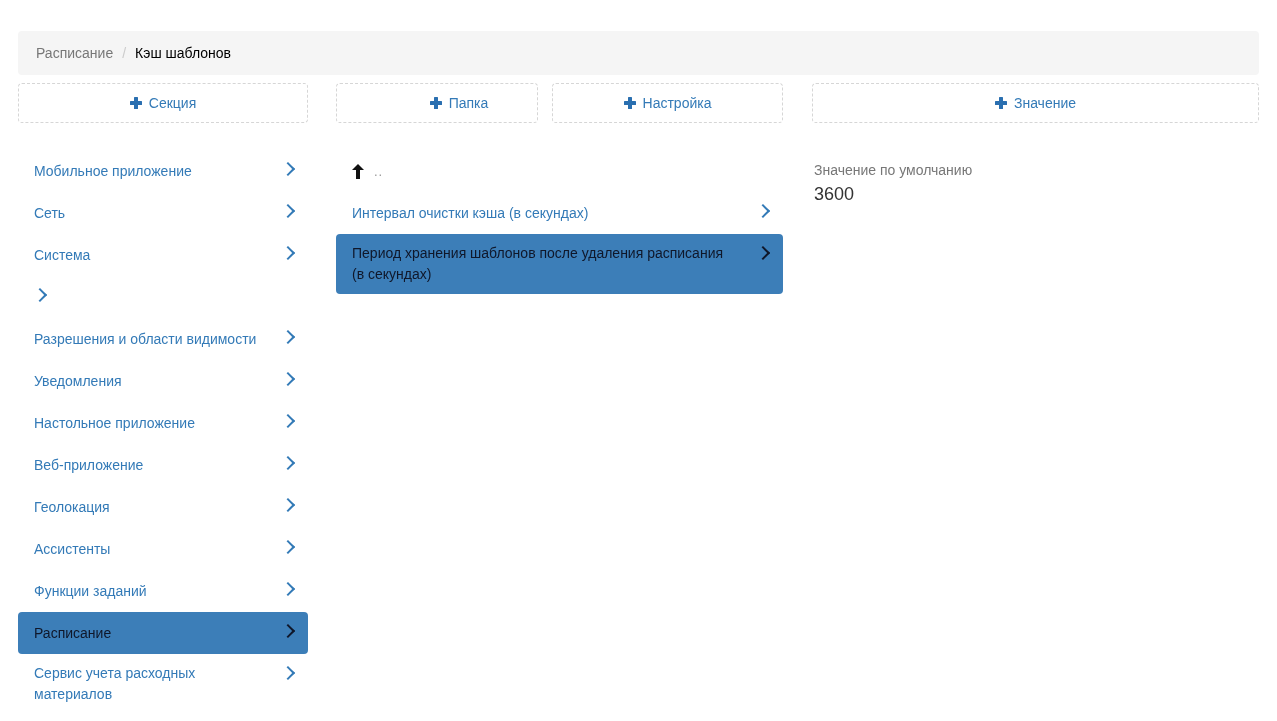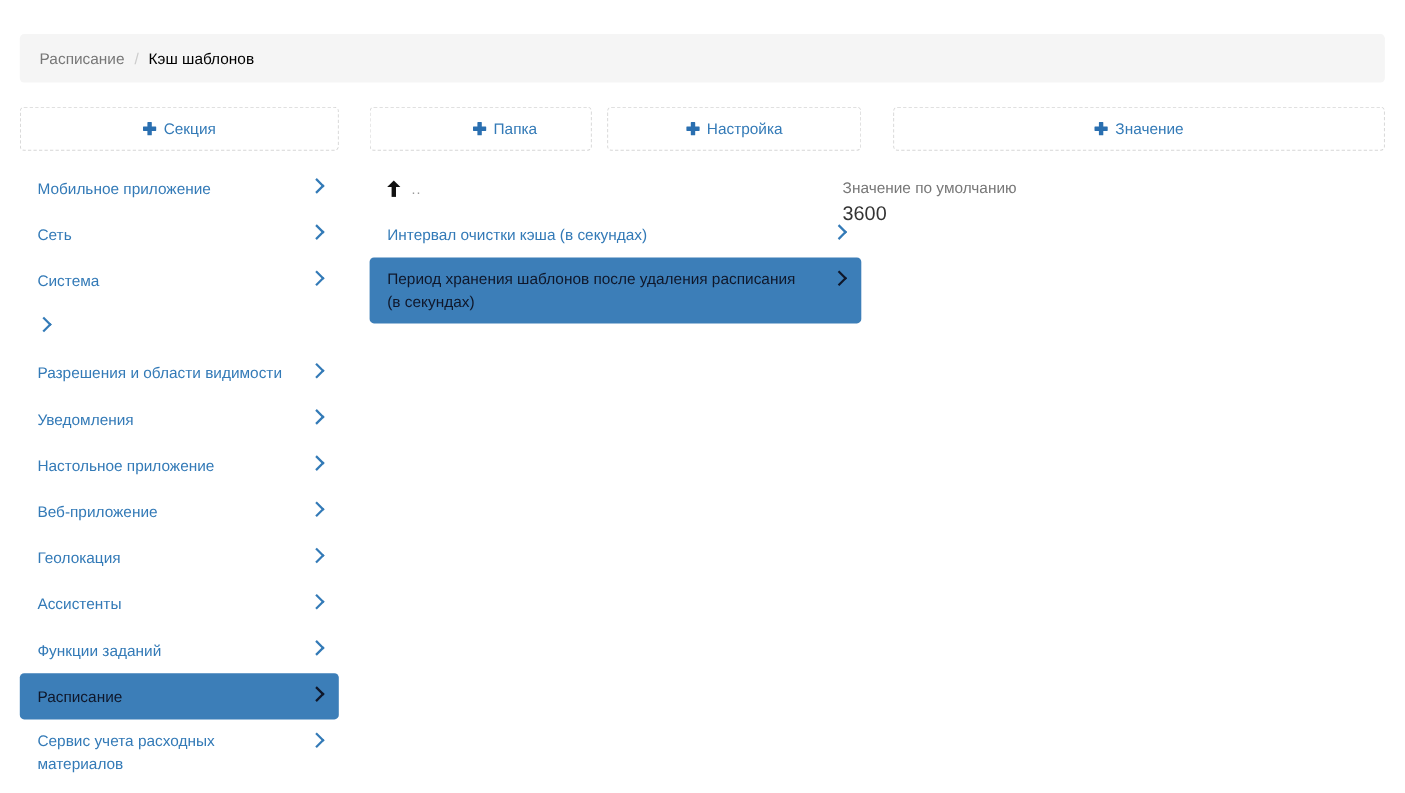--- a/index.html
+++ b/index.html
@@ -46,21 +46,21 @@
   }
   .crumb-current {
     color: #000000;
     white-space: nowrap;
   }
 
   
   .add-row {
     position: absolute;
     left: 0;
-    top: 85px;
+    top: 71px;
     width: 1097px;
     height: 40px;
   }
   .add-btn {
     position: absolute;
     top: 0;
     height: 40px;
     box-sizing: border-box;
     border: 1px dashed #d6d6d6;
     border-radius: 4px;
@@ -108,21 +108,21 @@
     width: 290px;
   }
   .col-folder {
     position: absolute;
     left: 336px;
     top: 138px;
     width: 447px;
   }
   .col-value {
     position: absolute;
-    left: 764px;
+    left: 812px;
     top: 148px;
     width: 447px;
   }
 
   
   .list-item {
     position: relative;
     box-sizing: border-box;
     display: flex;
     align-items: center;

